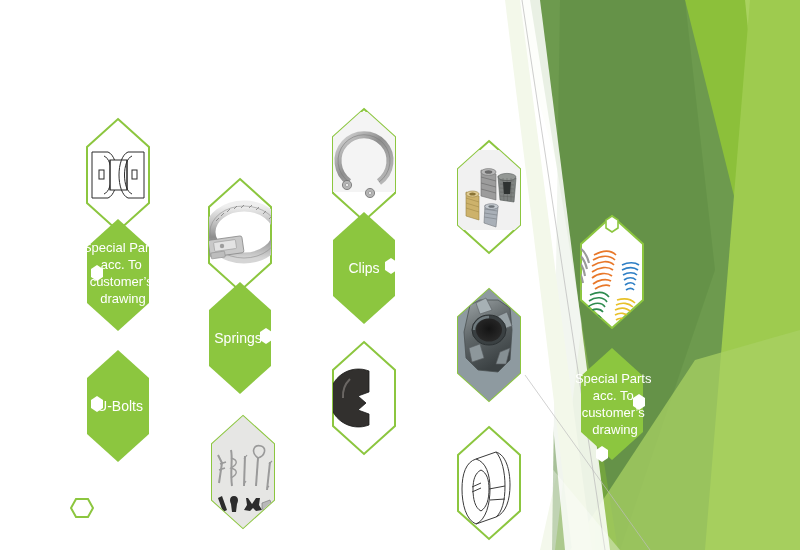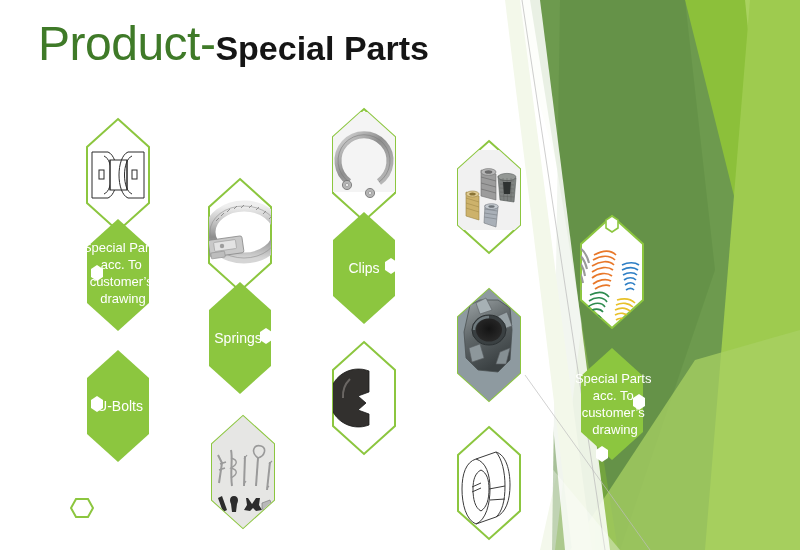--- a/index.html
+++ b/index.html
@@ -55,23 +55,20 @@
 
       <polygon points="12,0 40,0 110,550 65,550" fill="#ffffff" opacity="0.85"></polygon>
       <polygon points="5,0 20,0 92,550 72,550" fill="#f3f8ea"></polygon>
 
       <line x1="22" y1="0" x2="105" y2="550" stroke="#b9b9b9" stroke-width="0.7"></line>
       <line x1="150" y1="550" x2="25" y2="375" stroke="#bdbdbd" stroke-width="0.7"></line>
       <polygon points="20,430 120,550 20,550" fill="#ffffff" opacity="0.35"></polygon>
     </svg>
   </div>
 
-  <div id="title-bar">
-    <span class="t-main" id="title-prefix" style="color: rgb(63, 122, 40);">Product-</span><span class="t-sub" id="title-suffix" style="color: rgb(21, 21, 21);">Special Parts</span>
-  </div>
 
   <div id="hexgrid">
     <svg width="800" height="550" viewBox="0 0 800 550" xmlns="http://www.w3.org/2000/svg">
       <defs>
 
         <g id="hexdef"></g>
 
         <clipPath id="cp-clamp">
             <polygon points="118,119 149,147 149,203 118,231 87,203 87,147"></polygon>
           </clipPath>

